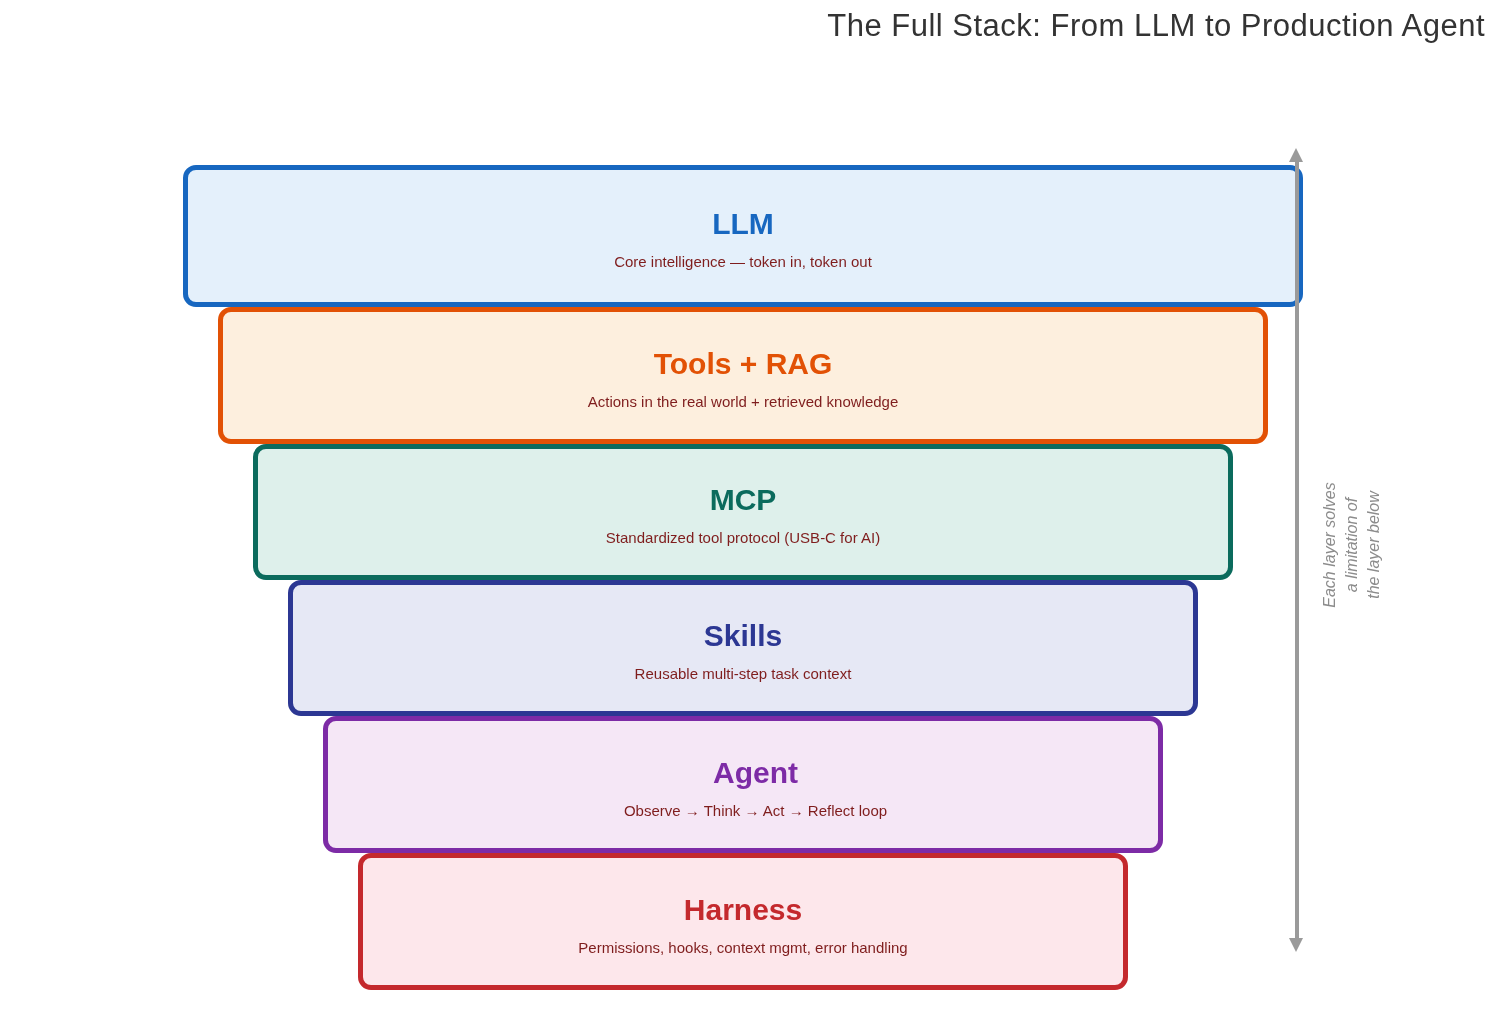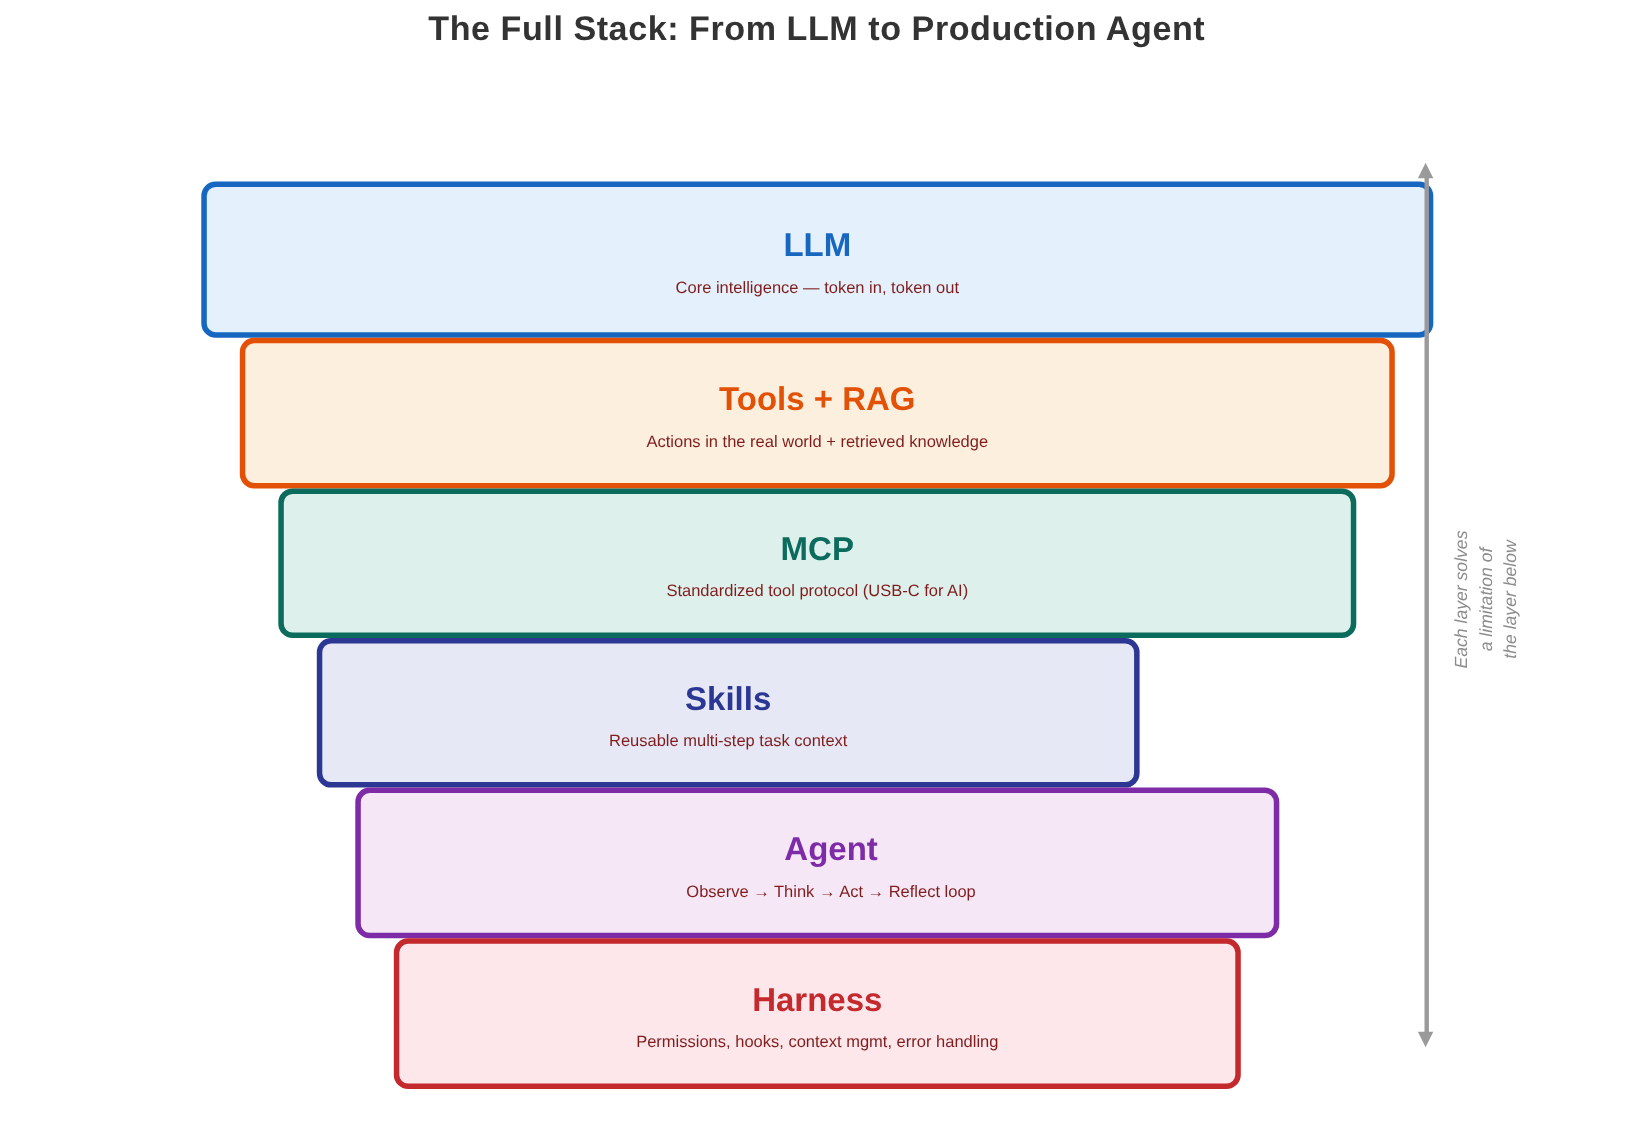--- a/index.html
+++ b/index.html
@@ -13,23 +13,23 @@
     width: 1485px;
     height: 1034px;
     background: #ffffff;
     overflow: hidden;
   }
   .page-title {
     position: absolute;
     top: 8px;
     left: 0;
     width: 1485px;
-    text-align: center;
+    text-align: right;
     font-size: 31px;
-    font-weight: bold;
+    font-weight: normal;
     color: #333333;
     letter-spacing: 0.5px;
     margin: 0;
   }
   .layer {
     position: absolute;
     box-sizing: border-box;
     border: 5px solid var(--accent, #888);
     background: var(--fill, #eee);
     border-radius: 13px;
@@ -49,21 +49,21 @@
   }
   .layer-desc {
     font-size: 15px;
     color: #7f1d1d;
     line-height: 1.2;
   }
   
   .l0 { left: 183px; top: 146px; width: 1120px; height: 142px; }
   .l1 { left: 218px; top: 288px; width: 1050px; height: 137px; }
   .l2 { left: 253px; top: 425px; width: 980px;  height: 136px; }
-  .l3 { left: 288px; top: 561px; width: 748px;  height: 136px; }
+  .l3 { left: 288px; top: 561px; width: 910px;  height: 136px; }
   .l4 { left: 323px; top: 697px; width: 840px;  height: 137px; padding-left: 25px; }
   .l5 { left: 358px; top: 834px; width: 770px;  height: 137px; }
 
   
   .span-arrow {
     position: absolute;
     left: 1289px;
     top: 148px;
     width: 15px;
     height: 804px;

